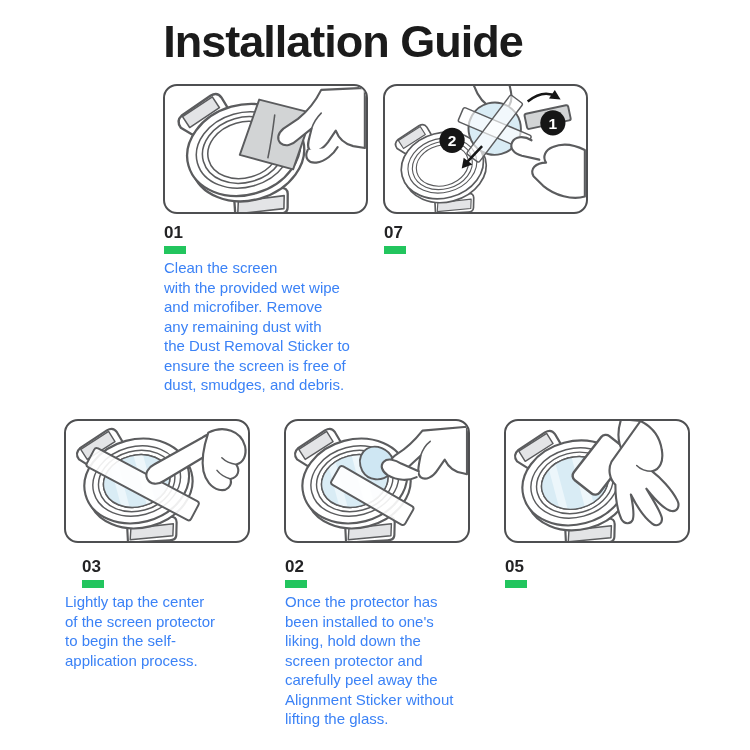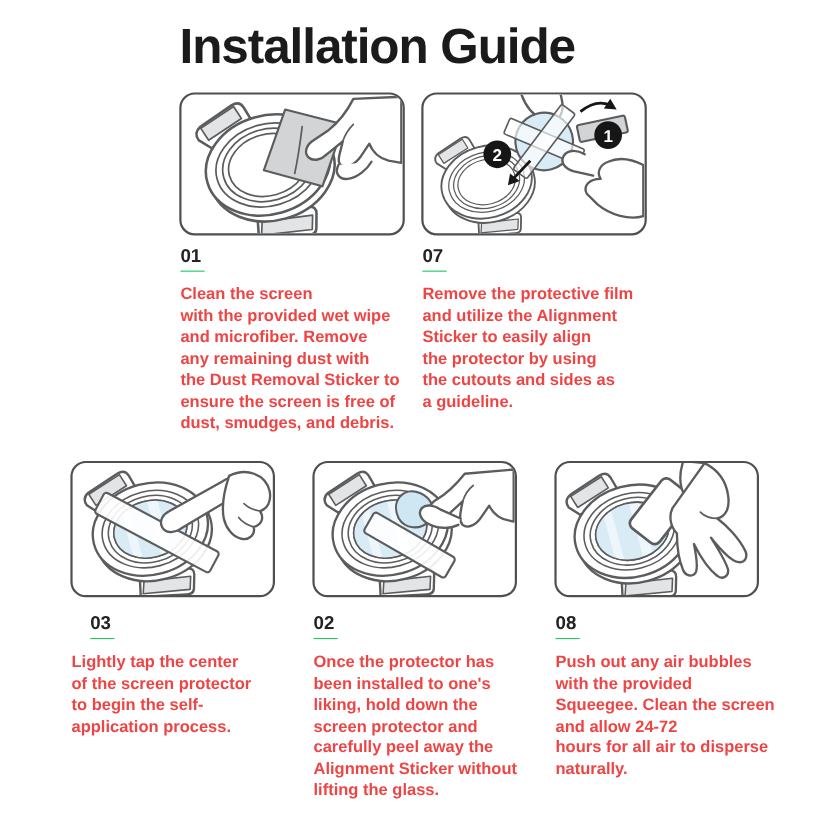--- a/index.html
+++ b/index.html
@@ -9,25 +9,25 @@
          font-size:45px;font-weight:700;color:#1b1b1b;letter-spacing:-1px;}
   .illo-box{position:absolute;border:2px solid #4e4f51;border-radius:14px;
             background:#fff;box-sizing:border-box;overflow:hidden;}
   .illo-box svg{display:block;width:100%;height:100%;}
   #box1{left:163px;top:84px;width:205px;height:130px;}
   #box2{left:383px;top:84px;width:205px;height:130px;}
   #box3{left:64px; top:419px;width:186px;height:124px;}
   #box4{left:284px;top:419px;width:186px;height:124px;}
   #box5{left:504px;top:419px;width:186px;height:124px;}
   .step-num{position:absolute;font-size:17px;font-weight:700;color:#232325;
-            border-bottom:1px solid #22c55e;padding:0 3px 3px 0;line-height:1.1;}
+            border-bottom:8px solid #22c55e;padding:0 3px 3px 0;line-height:1.1;}
   #num1{left:164px;top:224px;} #num2{left:384px;top:224px;}
   #num3{left:65px;top:558px;margin-left:17px;}  #num4{left:285px;top:558px;} #num5{left:505px;top:558px;}
-  .step-text{position:absolute;font-size:15px;line-height:19.5px;color:#ef4444;
-             white-space:pre-line;font-weight:bold;}
+  .step-text{position:absolute;font-size:15px;line-height:19.5px;color:#3b82f6;
+             white-space:pre-line;}
   #txt1{left:164px;top:258px;width:215px;} #txt2{left:384px;top:258px;width:215px;}
   #txt3{left:65px;top:592px;width:215px;}  #txt4{left:285px;top:592px;width:215px;}
   #txt5{left:505px;top:592px;width:215px;}
   .hand{fill:#ffffff;stroke:#5b5c5e;stroke-width:2.2;stroke-linejoin:round;stroke-linecap:round;}
   .crease{fill:none;stroke:#5b5c5e;stroke-width:1.6;stroke-linecap:round;}
   .badge-txt{fill:#ffffff;font-size:16px;font-weight:700;text-anchor:middle;
              font-family:"Liberation Sans",sans-serif;}
 </style>
 </head>
 <body>
@@ -163,46 +163,34 @@
         <path class="hand" d="M138,0 C150,6 158,16 160,30 C162,42 158,50 150,52 C158,58 170,70 176,82 C179,88 176,94 170,93 C162,92 152,80 144,70 C150,80 158,92 160,100 C161,106 155,110 150,106 C142,100 134,88 128,76 C130,86 132,96 130,102 C128,107 121,107 118,101 C114,92 112,78 112,66 C106,60 104,50 108,42 Z"></path>
         <path class="crease" d="M150,52 C144,52 138,50 134,46"></path>
       </g>
     </svg>
   </div>
 
   <div class="step-num" id="num1">01</div>
   <div class="step-num" id="num2">07</div>
   <div class="step-num" id="num3">03</div>
   <div class="step-num" id="num4">02</div>
-  <div class="step-num" id="num5">08</div>
+  <div class="step-num" id="num5">05</div>
 
   <div class="step-text" id="txt1">Clean the screen
 with the provided wet wipe
 and microfiber. Remove
 any remaining dust with
 the Dust Removal Sticker to
 ensure the screen is free of
 dust, smudges, and debris.</div>
-  <div class="step-text" id="txt2">Remove the protective film
-and utilize the Alignment
-Sticker to easily align
-the protector by using
-the cutouts and sides as
-a guideline.</div>
   <div class="step-text" id="txt4">Once the protector has
 been installed to one's
 liking, hold down the
 screen protector and
 carefully peel away the
 Alignment Sticker without
 lifting the glass.</div>
   <div class="step-text" id="txt3">Lightly tap the center
 of the screen protector
 to begin the self-
 application process.</div>
-  <div class="step-text" id="txt5">Push out any air bubbles
-with the provided
-Squeegee. Clean the screen
-and allow 24-72
-hours for all air to disperse
-naturally.</div>
 
 </div>
 
 </body></html>

